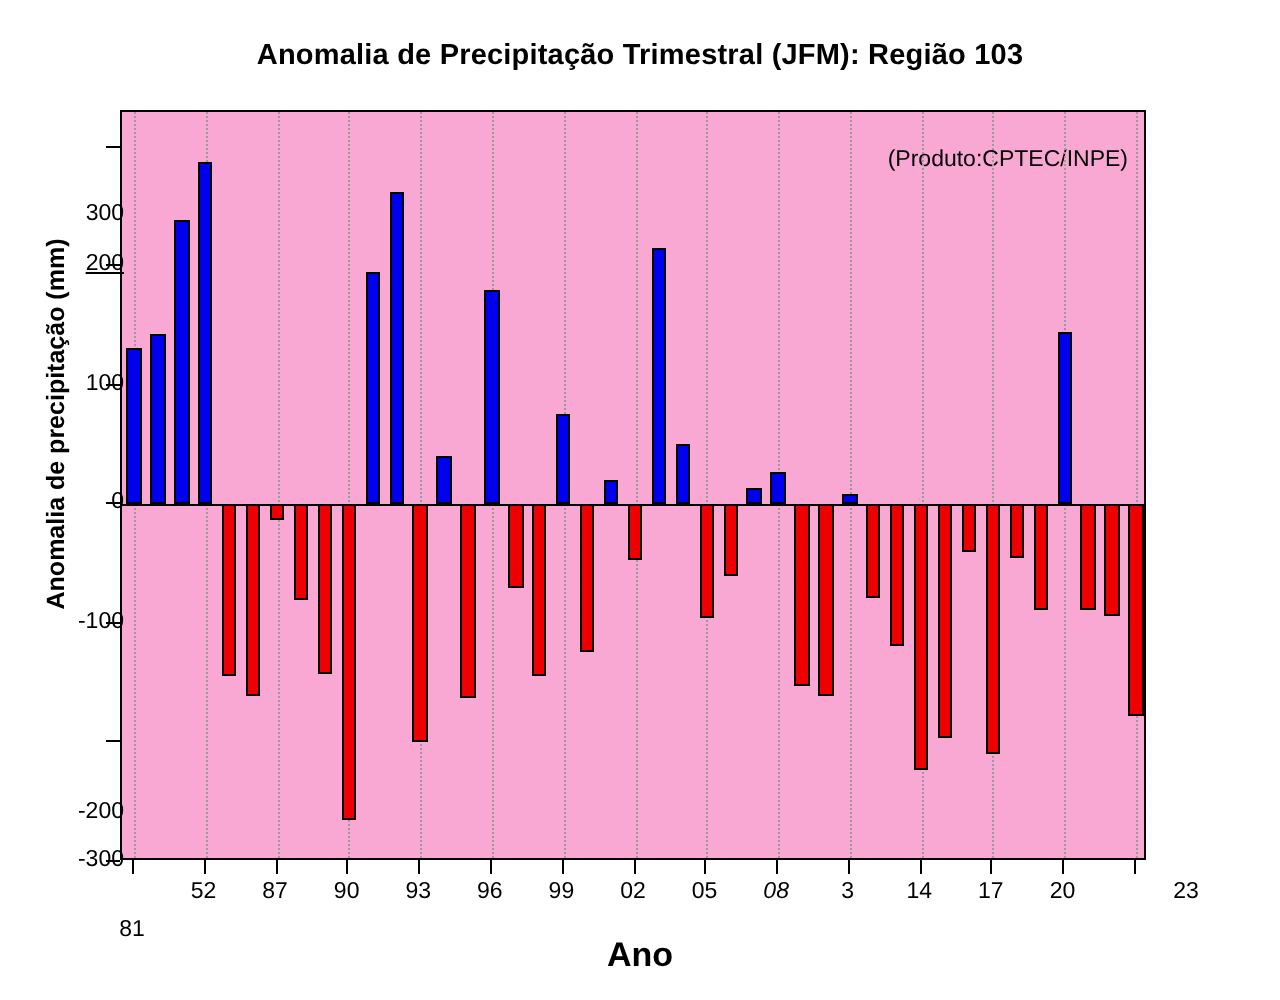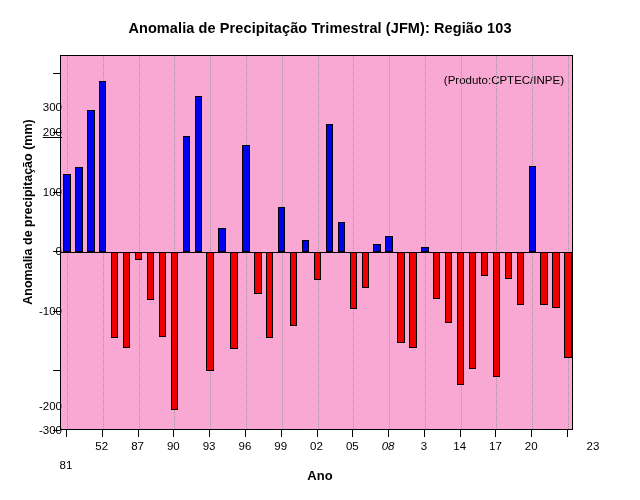--- a/index.html
+++ b/index.html
@@ -92,21 +92,21 @@
     top:440px;
     font-size:11.5px;
     color:#000;
     transform:translateX(-50%);
     white-space:nowrap;
   }
   #xlabel{
     position:absolute;
     left:0;top:468px;width:640px;
     text-align:center;
-    font-size:13px;
+    font-size:17px;
     font-weight:bold;
     color:#000;
   }
 </style>
 </head>
 <body>
 
 <div id="chart-root">
 
   <div id="chart-title">Anomalia de Precipitação Trimestral (JFM): Região 103</div>

